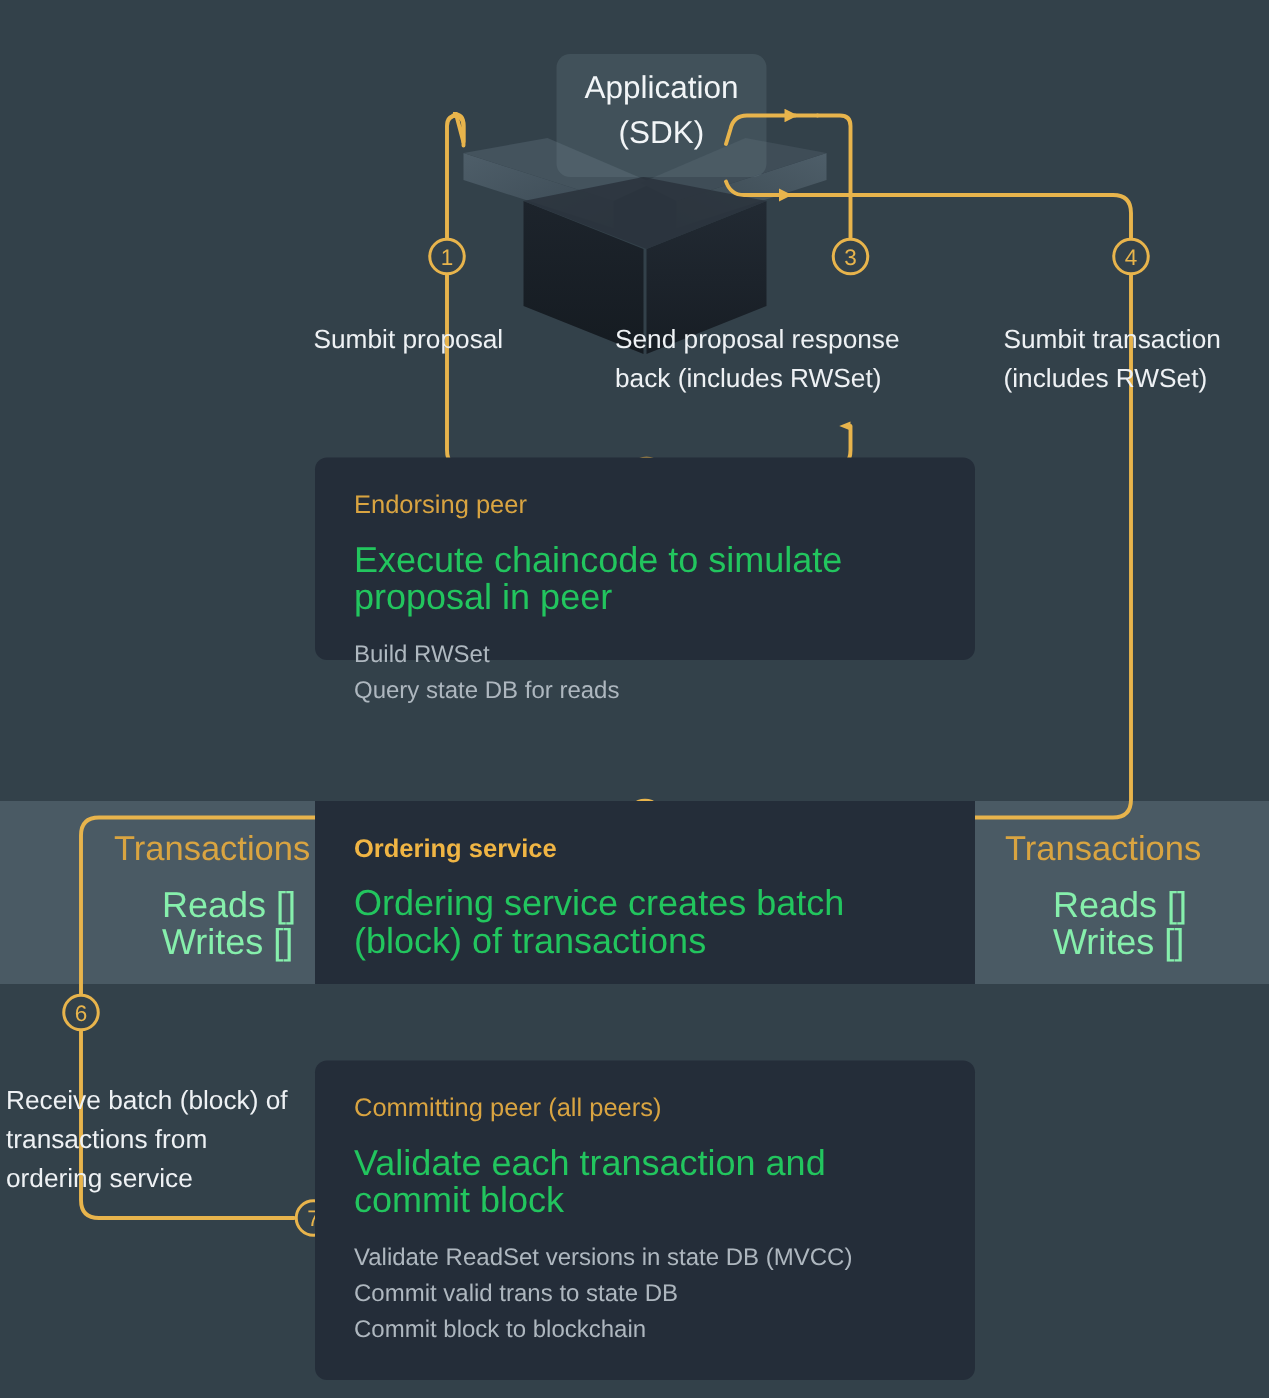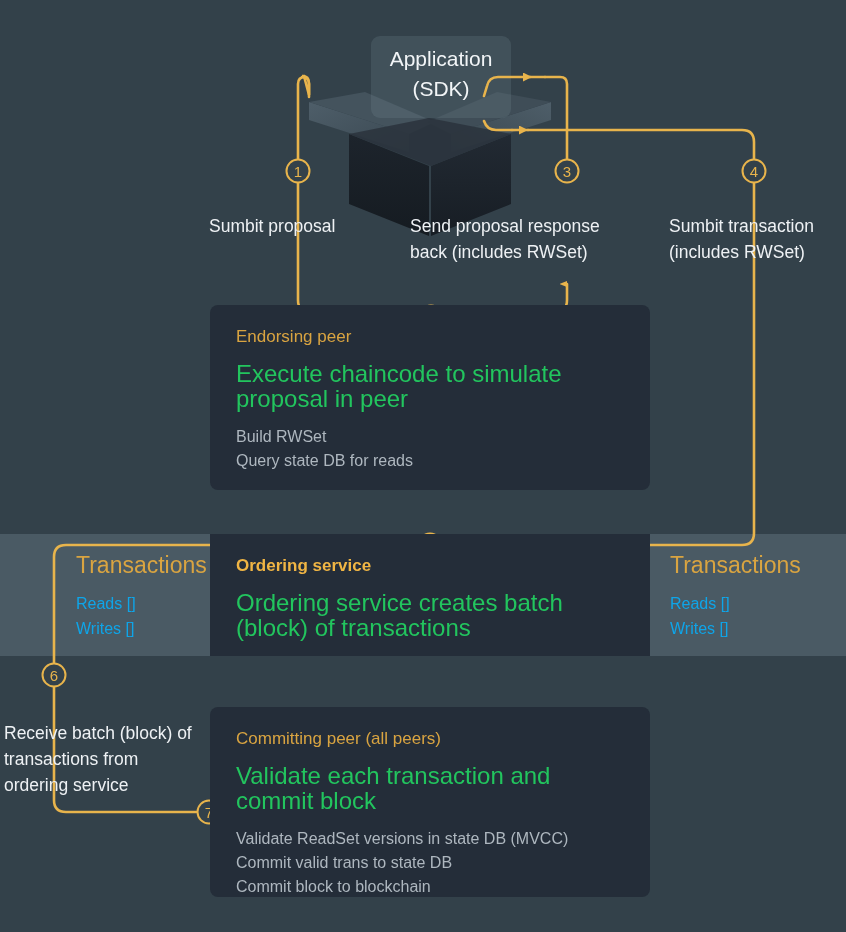--- a/index.html
+++ b/index.html
@@ -40,23 +40,23 @@
     font-size: 21px;
     line-height: 30px;
     color: #f2f5f7;
   }
   
   .panel {
     position: absolute;
     background: #242d39;
     border-radius: 8px;
   }
-  #panel-endorsing { left: 210px; top: 305px; width: 440px; height: 185px; }
+  #panel-endorsing { left: 210px; top: 305px; width: 440px; height: 135px; }
   #panel-ordering  { left: 210px; top: 534px; width: 440px; height: 122px; background:#242d39; border-radius:0; }
-  #panel-committing{ left: 210px; top: 707px; width: 440px; height: 190px; }
+  #panel-committing{ left: 210px; top: 707px; width: 440px; height: 213px; }
 
   .panel-inner { padding: 22px 26px 0 26px; }
   .panel-title {
     font-size: 17px;
     color: #d9a441;
     margin-bottom: 14px;
   }
   .panel-title.bold { font-weight: bold; color: #f0b544; }
   .panel-main {
     font-size: 24px;
@@ -67,21 +67,21 @@
   .panel-sub {
     font-size: 16px;
     line-height: 24px;
     color: #aeb7bf;
   }
   
   .tx-block { position: absolute; }
   #tx-left  { left: 76px;  top: 552px; }
   #tx-right { left: 670px; top: 552px; }
   .tx-title { font-size: 23px; color: #d9a441; margin-bottom: 12px; }
-  .tx-line  { font-size: 16px; line-height: 25px; color: #0ea5e9; }
+  .tx-line  { font-size: 24px; line-height: 25px; color: #86efac; margin-left: 32px; }
 
   
   .flow-label {
     position: absolute;
     font-size: 17.5px;
     line-height: 26px;
     color: #eef1f4;
   }
   #label-1 { left: 209px; top: 213px; width: 180px; }
   #label-3 { left: 410px; top: 213px; width: 230px; }

